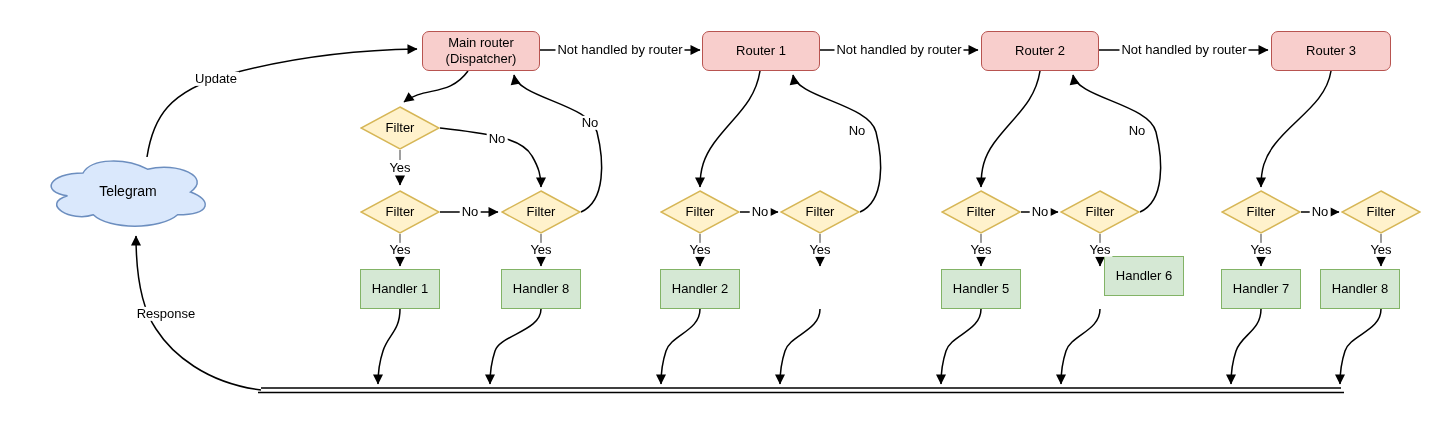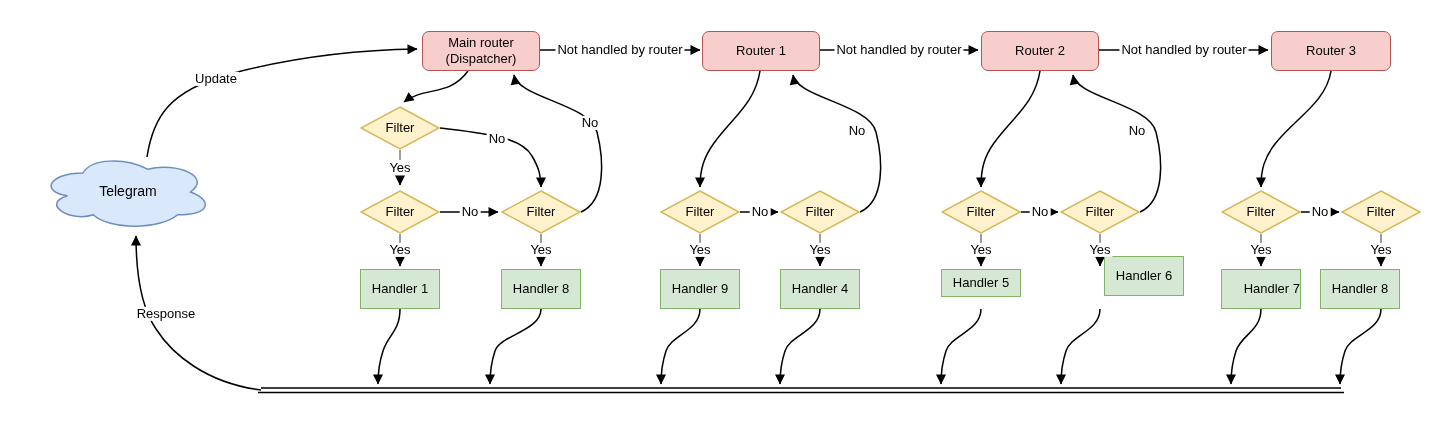--- a/index.html
+++ b/index.html
@@ -160,32 +160,29 @@
     <span class="flabel">Filter</span>
   </div>
 
   <div class="node handler" style="left:360px; top:269px; width:80px; height:40px;">
     <span>Handler 1</span>
   </div>
   <div class="node handler" style="left:501px; top:269px; width:80px; height:40px;">
     <span>Handler 8</span>
   </div>
   <div class="node handler" style="left:660px; top:269px; width:80px; height:40px;">
-    <span>Handler 9</span>
-  </div>
-  <div class="node handler" style="left:780px; top:269px; width:80px; height:40px;">
-    <span>Handler 4</span>
-  </div>
-  <div class="node handler" style="left:941px; top:269px; width:80px; height:28px;">
+    <span>Handler 2</span>
+  </div>
+  <div class="node handler" style="left:941px; top:269px; width:80px; height:40px;">
     <span>Handler 5</span>
   </div>
   <div class="node handler" style="left:1060px; top:256px; width:80px; height:40px;margin-left:44px;">
     <span>Handler 6</span>
   </div>
-  <div class="node handler" style="left:1221px; top:269px; width:80px; height:40px;justify-content:flex-end;">
+  <div class="node handler" style="left:1221px; top:269px; width:80px; height:40px;">
     <span>Handler 7</span>
   </div>
   <div class="node handler" style="left:1320px; top:269px; width:80px; height:40px;">
     <span>Handler 8</span>
   </div>
 
   <div class="elbl" style="left:216px; top:79px;text-align:center;">Update</div>
   <div class="elbl" style="left:166px; top:314px;">Response</div>
 
   <div class="elbl" style="left:620px; top:50px;">Not handled by router</div>

